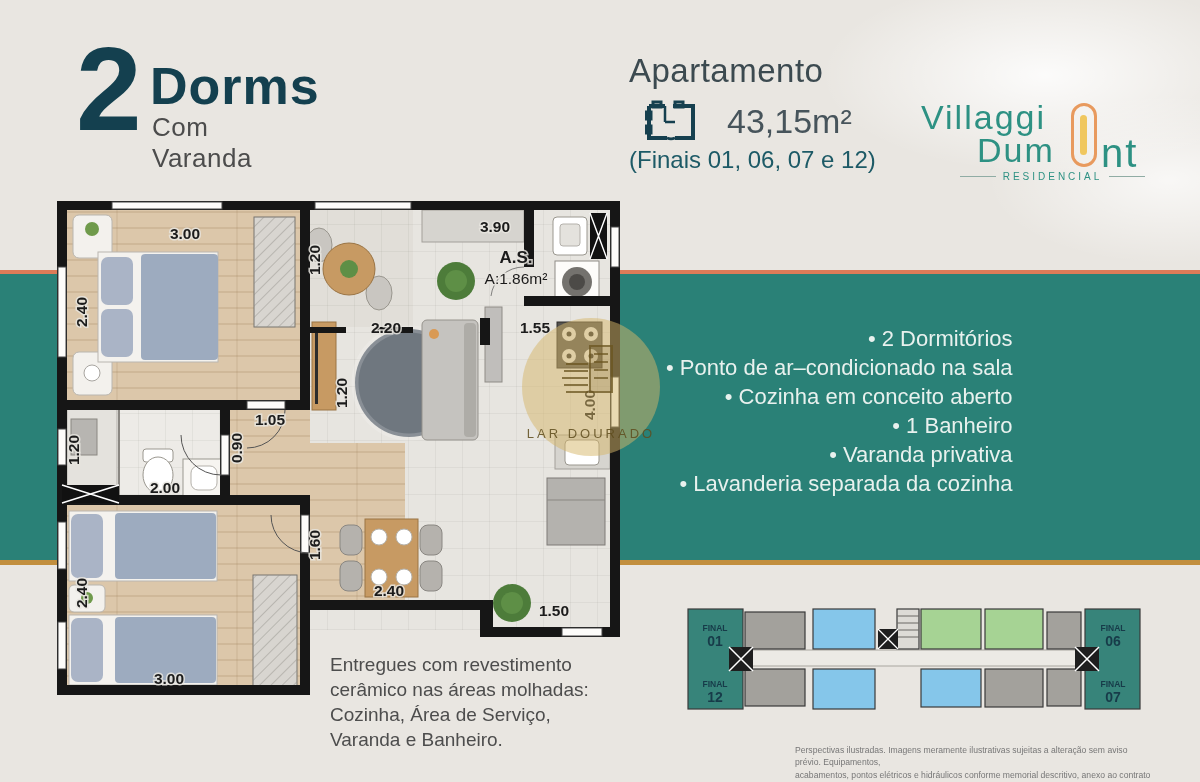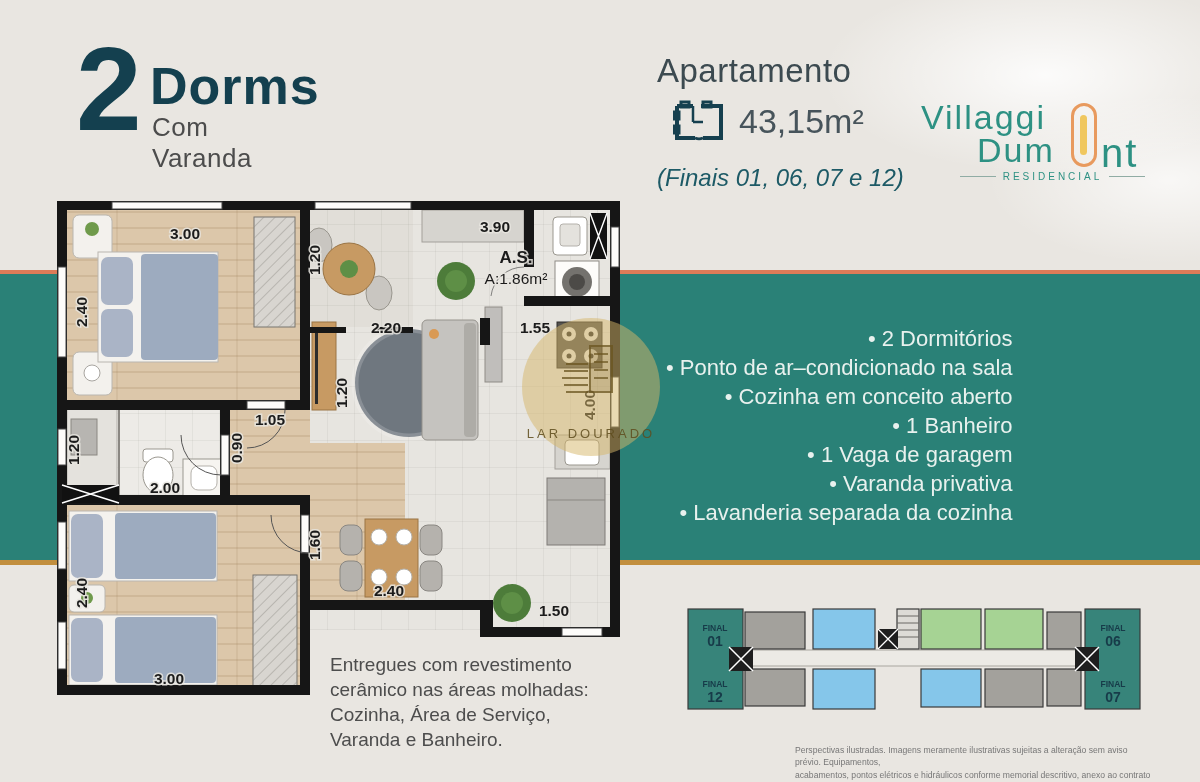--- a/index.html
+++ b/index.html
@@ -10,26 +10,26 @@
                     radial-gradient(ellipse 260px 120px at 95% 60%,rgba(255,255,255,.7),rgba(255,255,255,0) 70%);}
   
   .band{position:absolute;left:0;top:270px;width:1200px;height:286px;background:#2a8177;
         border-top:4px solid #dd7b58;border-bottom:5px solid #c28f3e;z-index:1;}
   
   .hl{position:absolute;left:76px;top:30px;z-index:2;color:#14404f;}
   .hl .big{font-size:118px;font-weight:bold;line-height:1;letter-spacing:-2px;}
   .hl .word{position:absolute;left:74px;top:26px;font-size:52px;font-weight:bold;letter-spacing:1px;}
   .hl .sub{position:absolute;left:76px;top:82px;font-size:26px;font-weight:400;color:#4c4c4c;letter-spacing:.5px;}
   
-  .ct{position:absolute;left:657px;top:52px;z-index:2;}
+  .ct{position:absolute;left:629px;top:52px;z-index:2;}
   .ct .kicker{font-size:33px;color:#3c4a50;letter-spacing:.5px;}
   .ct .type{font-size:60px;font-weight:bold;color:#113f4e;letter-spacing:1px;margin-top:-2px;}
-  .ct .arearow{display:flex;align-items:center;gap:14px;margin-top:8px;padding-left:16px;}
+  .ct .arearow{display:flex;align-items:center;gap:30px;margin-top:8px;padding-left:16px;}
   .ct .area{font-size:34px;color:#47545b;}
-  .ct .finals{margin-top:20px;font-size:24px;color:#1d5a66;font-style:italic;}
+  .ct .finals{margin-top:2px;font-size:24px;color:#1d5a66;}
   
   .logo{position:absolute;left:905px;top:95px;width:260px;height:95px;z-index:2;color:#2d9183;}
   .logo .w1{position:absolute;left:16px;top:3px;font-size:34px;letter-spacing:2px;}
   .logo .w2a{position:absolute;left:72px;top:36px;font-size:34px;letter-spacing:2px;}
   .logo .w2b{position:absolute;left:196px;top:36px;font-size:40px;letter-spacing:2px;}
   .logo .capsule{position:absolute;left:166px;top:8px;width:20px;height:58px;
                  border:3px solid #e89a5e;border-radius:14px;}
   .logo .capsule .bar{position:absolute;left:6px;top:9px;width:7px;height:40px;background:#f0c75e;border-radius:4px;}
   .logo .tag{position:absolute;left:55px;top:76px;width:185px;display:flex;align-items:center;gap:7px;
              font-size:10px;letter-spacing:3px;color:#2d9183;}
@@ -102,21 +102,20 @@
         <span class="line"></span>
     </div>
   </div>
 
   <div class="features">
     <ul>
       <li>2 Dormitórios</li>
       <li>Ponto de ar–condicionado na sala</li>
       <li>Cozinha em conceito aberto</li>
       <li>1 Banheiro</li>
-      <li>1 Vaga de garagem</li>
       <li>Varanda privativa</li>
       <li>Lavanderia separada da cozinha</li>
     </ul>
   </div>
 
   <div class="plan">
     <svg width="563" height="498" viewBox="0 0 563 498">
       <defs>
         <pattern id="tileg" width="27" height="27" patternUnits="userSpaceOnUse">
           <path d="M27 0H0V27" fill="none" stroke="rgba(110,105,95,.16)" stroke-width="1"></path>

